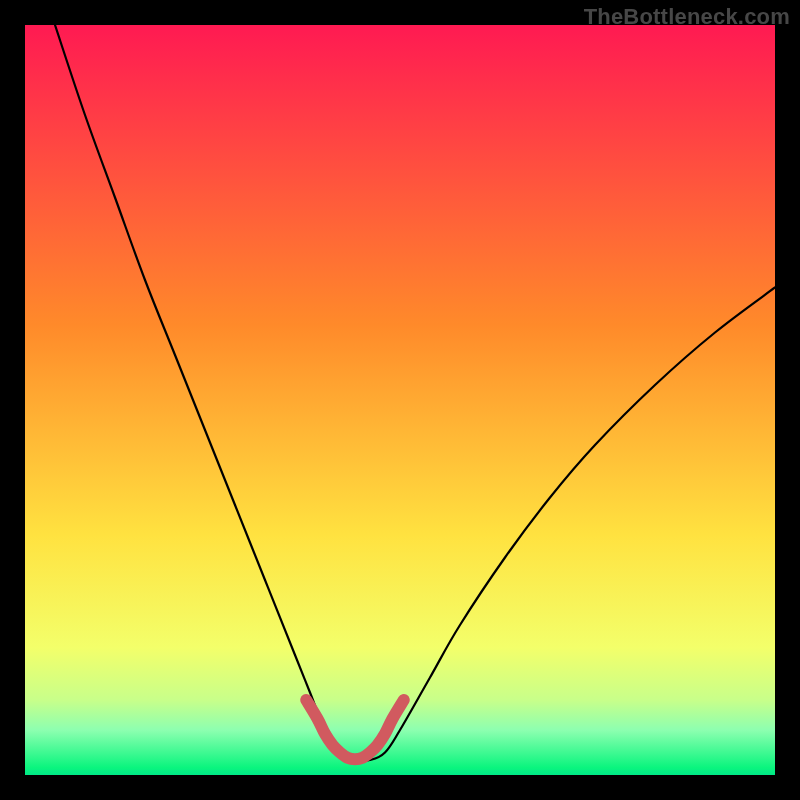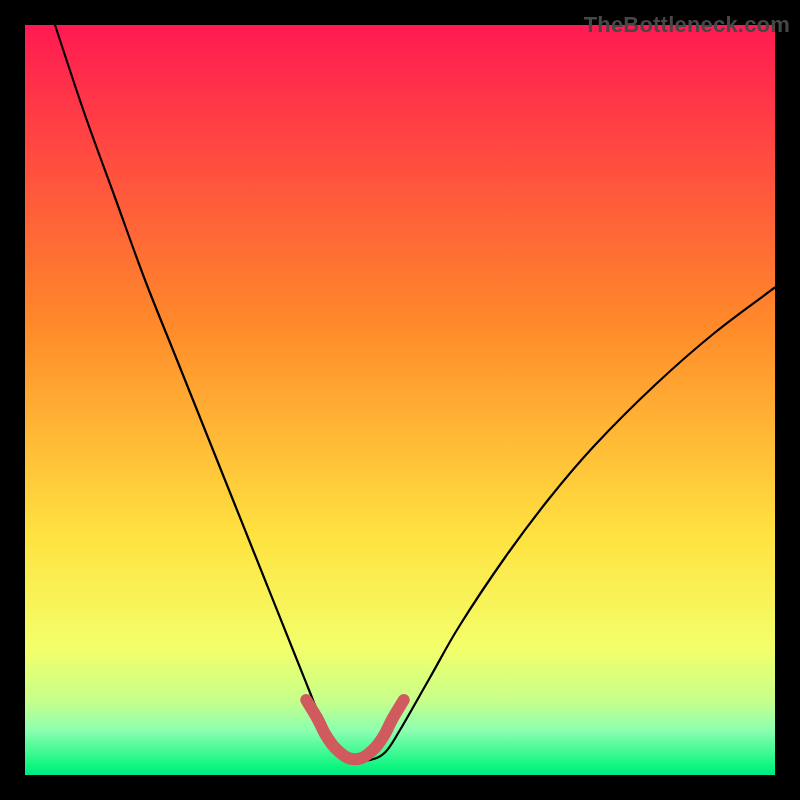--- a/index.html
+++ b/index.html
@@ -12,21 +12,21 @@
     font-family: Arial, Helvetica, sans-serif;
   }
   .frame {
     position: relative;
     width: 800px;
     height: 800px;
     background: #000;
   }
   .watermark {
     position: absolute;
-    top: 12px;
+    top: 4px;
     right: 10px;
     color: #474747;
     font-size: 22px;
     font-weight: 600;
     letter-spacing: 0.2px;
     z-index: 10;
   }
   .plot-area {
     position: absolute;
     left: 25px;

